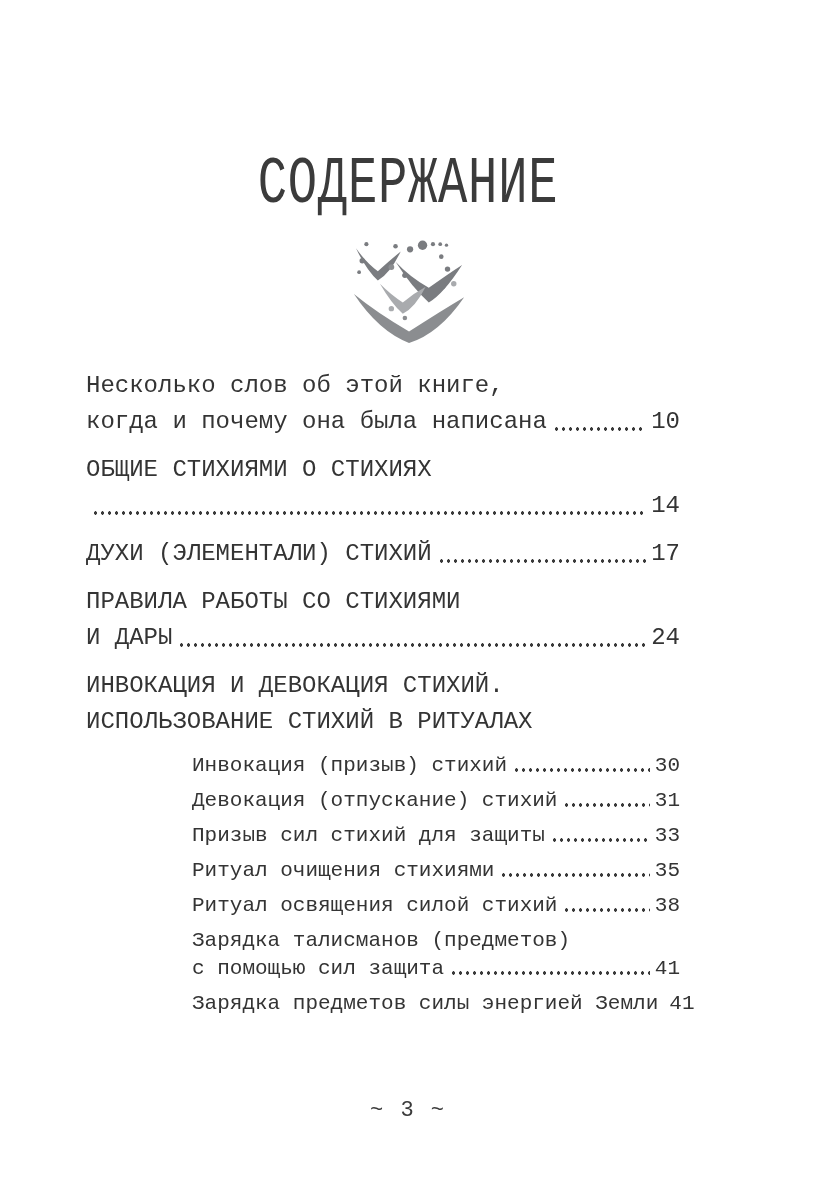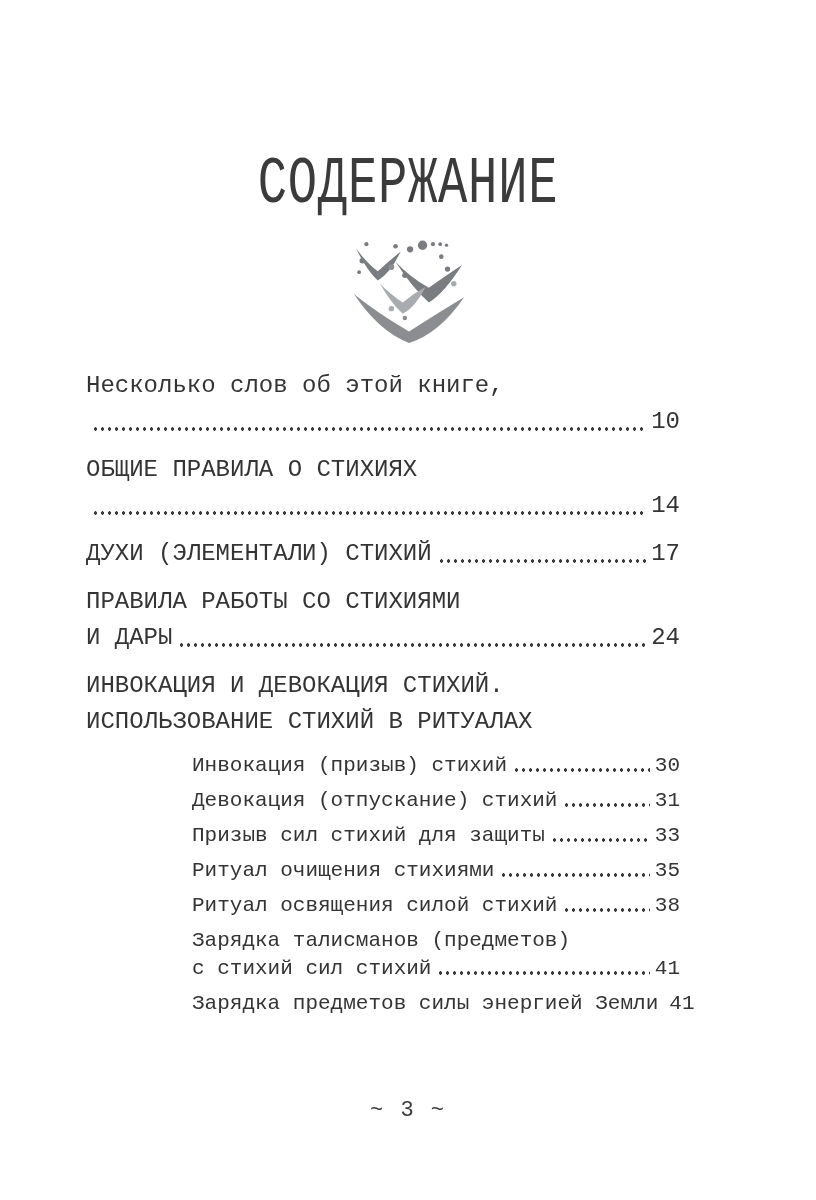--- a/index.html
+++ b/index.html
@@ -110,26 +110,27 @@
       <circle class="gull-light" cx="104" cy="42" r="2.6"></circle>
       <circle class="gull-light" cx="44" cy="66" r="2.6"></circle>
       <circle class="gull-mid" cx="57" cy="75" r="2.2"></circle>
     </svg>
   </div>
 
   <div class="toc" id="toc-list">
       <div class="entry main">
         <div class="line">Несколько слов об этой книге,</div>
         <div class="lastline">
+          <span class="text">когда и почему она была написана</span>
           <span class="leader"></span>
           <span class="pagenum">10</span>
         </div>
       </div>
       <div class="entry main">
-        <div class="line">ОБЩИЕ ПРАВИЛА О СТИХИЯХ</div>
+        <div class="line">ОБЩИЕ СТИХИЯМИ О СТИХИЯХ</div>
         <div class="lastline">
           <span class="leader"></span>
           <span class="pagenum">14</span>
         </div>
       </div>
       <div class="entry main">
         <div class="lastline">
           <span class="text">ДУХИ (ЭЛЕМЕНТАЛИ) СТИХИЙ</span>
           <span class="leader"></span>
           <span class="pagenum">17</span>
@@ -178,21 +179,21 @@
       <div class="entry sub">
         <div class="lastline">
           <span class="text">Ритуал освящения силой стихий</span>
           <span class="leader"></span>
           <span class="pagenum">38</span>
         </div>
       </div>
       <div class="entry sub">
         <div class="line">Зарядка талисманов (предметов)</div>
         <div class="lastline">
-          <span class="text">с стихий сил стихий</span>
+          <span class="text">с помощью сил защита</span>
           <span class="leader"></span>
           <span class="pagenum">41</span>
         </div>
       </div>
       <div class="entry sub">
         <div class="lastline">
           <span class="text">Зарядка предметов силы энергией Земли</span>
           <span class="leader"></span>
           <span class="pagenum">41</span>
         </div>

